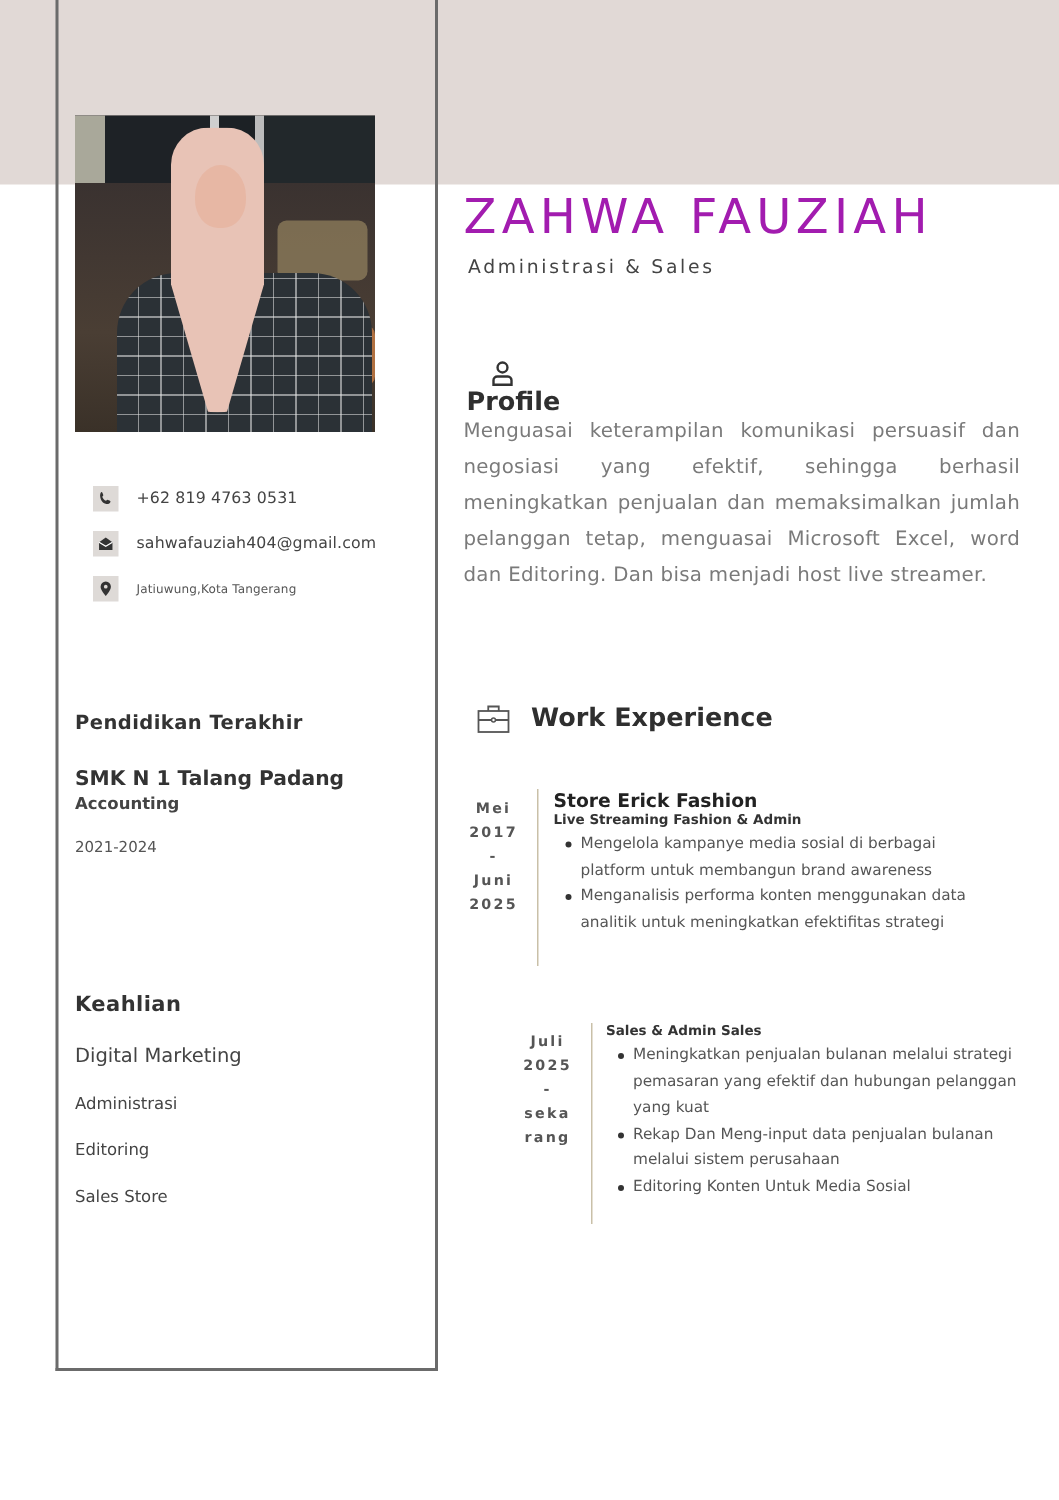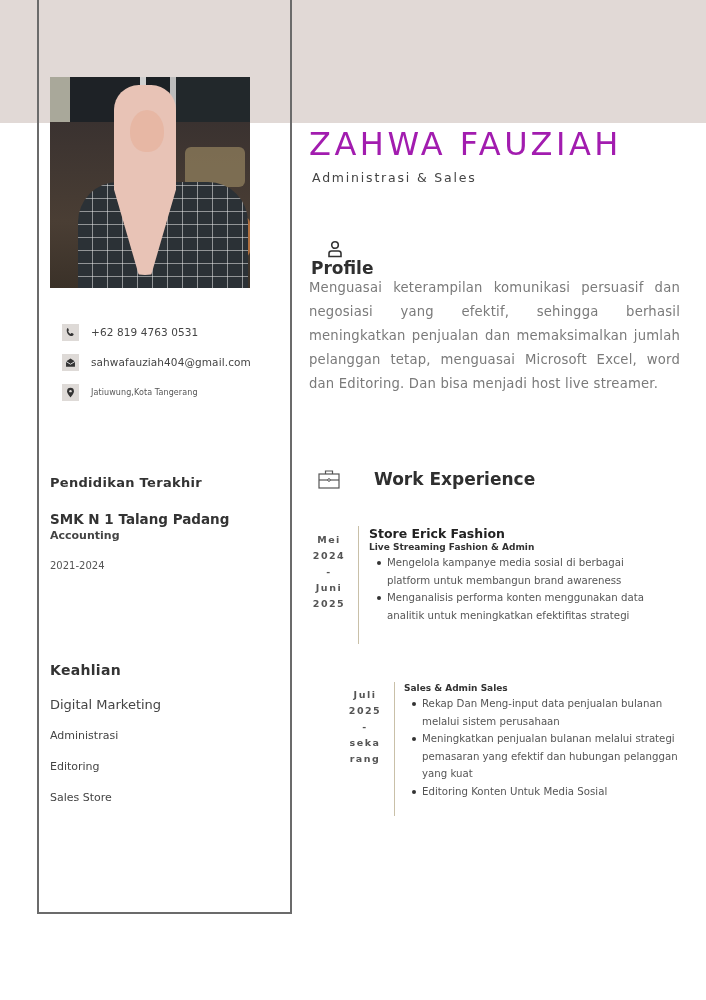--- a/index.html
+++ b/index.html
@@ -159,34 +159,34 @@
 
 <div class="section-title" style="left:311px; top:240px;flex-direction:column;">
   <svg width="16" height="18" viewBox="0 0 16 18">
     <circle cx="8" cy="5" r="3.3" fill="none" stroke="#333" stroke-width="1.6"></circle>
     <path d="M2 16.5v-3c0-1.5 1.2-2.5 2.5-2.5h7c1.3 0 2.5 1 2.5 2.5v3z" fill="none" stroke="#333" stroke-width="1.6"></path>
   </svg>
   <span class="label">Profile</span>
 </div>
 <div class="profile-text">Menguasai keterampilan komunikasi persuasif dan negosiasi yang efektif, sehingga berhasil meningkatkan penjualan dan memaksimalkan jumlah pelanggan tetap, menguasai Microsoft Excel, word dan Editoring. Dan bisa menjadi host live streamer.</div>
 
-<div class="section-title" style="left:318px; top:469px;gap:20px;">
+<div class="section-title" style="left:318px; top:469px;">
   <svg width="22" height="20" viewBox="0 0 22 20">
     <rect x="1" y="5" width="20" height="14" fill="none" stroke="#555" stroke-width="1.2"></rect>
     <path d="M7.5 5V2h7v3" fill="none" stroke="#555" stroke-width="1.2"></path>
     <path d="M1 11h20" stroke="#555" stroke-width="1.2"></path>
     <circle cx="11" cy="11" r="1.3" fill="#fff" stroke="#555" stroke-width="1"></circle>
   </svg>
   <span class="label">Work Experience</span>
 </div>
 
 <div class="job" style="top:526px; height:118px;">
   <div class="dates" style="top:6px;">
     <div>Mei</div>
-    <div>2024</div>
+    <div>2017</div>
     <div>-</div>
     <div>Juni</div>
     <div>2025</div>
   </div>
   <div class="vline" style="height:118px;"></div>
   <div class="content">
     <div class="company">Store Erick Fashion</div>
     <div class="position">Live Streaming Fashion &amp; Admin</div>
     <ul>
       <li>Mengelola kampanye media sosial di berbagai platform untuk membangun brand awareness</li>
@@ -200,18 +200,18 @@
     <div>Juli</div>
     <div>2025</div>
     <div>-</div>
     <div>seka</div>
     <div>rang</div>
   </div>
   <div class="vline" style="height:134px;"></div>
   <div class="content" style="left:59px;">
     <div class="position">Sales &amp; Admin Sales</div>
     <ul>
+      <li>Meningkatkan penjualan bulanan melalui strategi pemasaran yang efektif dan hubungan pelanggan yang kuat</li>
       <li>Rekap Dan Meng-input data penjualan bulanan melalui sistem perusahaan</li>
-      <li>Meningkatkan penjualan bulanan melalui strategi pemasaran yang efektif dan hubungan pelanggan yang kuat</li>
       <li>Editoring Konten Untuk Media Sosial</li>
     </ul>
   </div>
 </div>
 
 </body></html>

